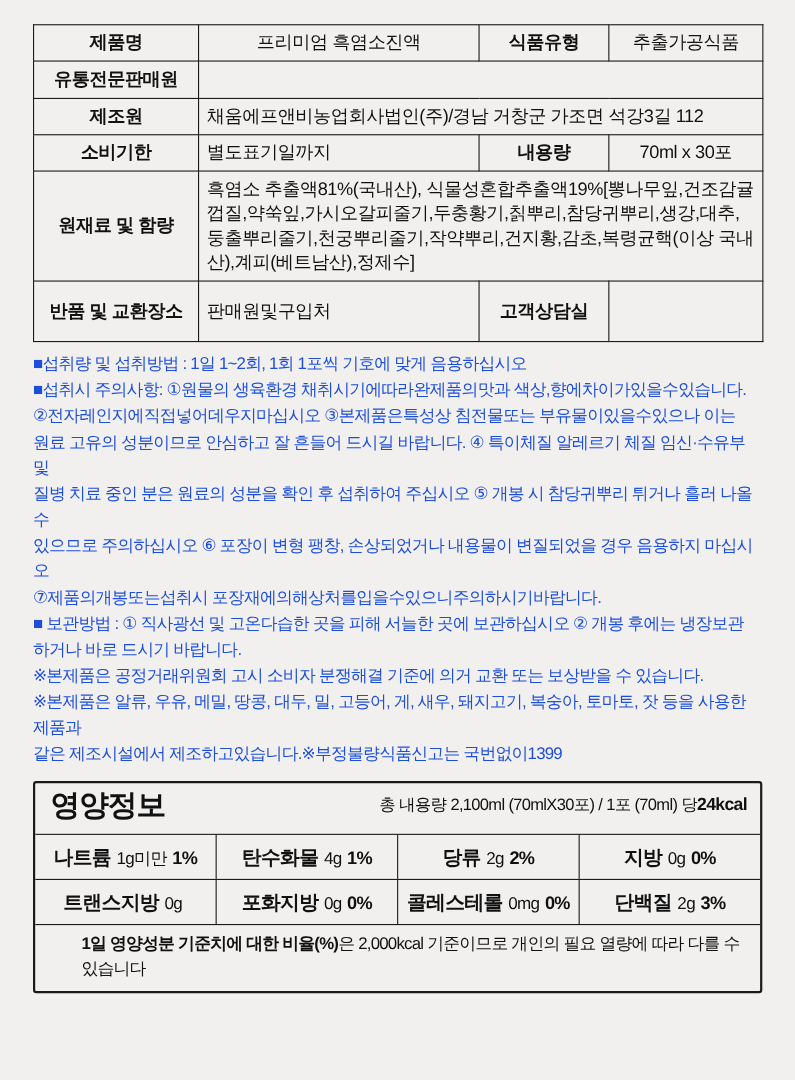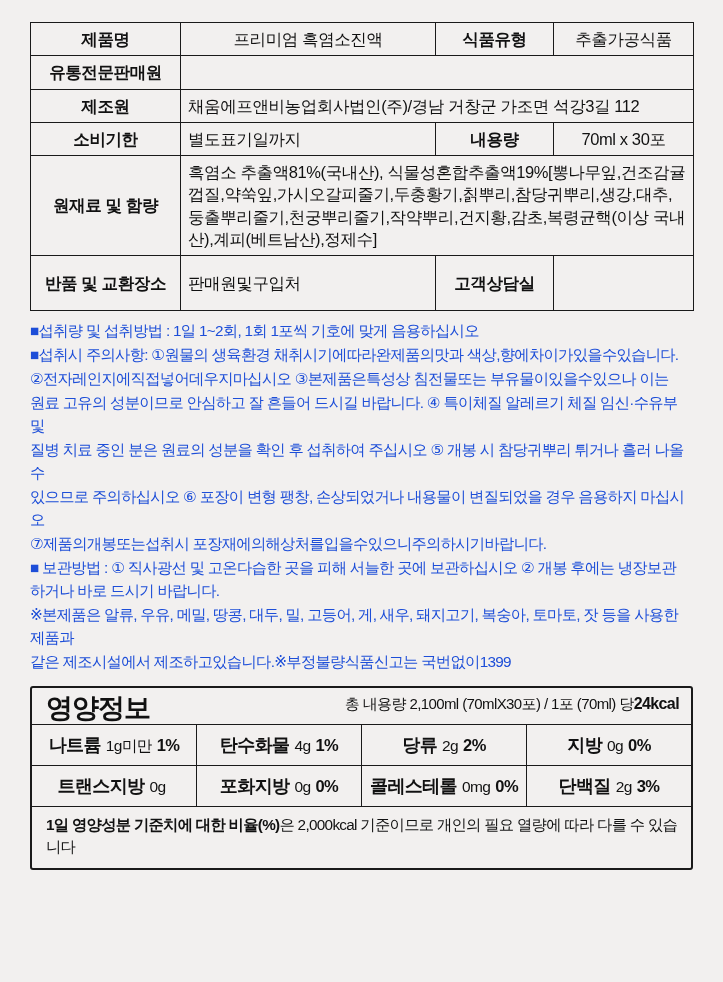--- a/index.html
+++ b/index.html
@@ -72,22 +72,22 @@
 
   
   .nutri {
     margin-top: 12px;
     border: 2.2px solid #1a1a1a;
     border-radius: 3px;
     overflow: hidden;
   }
   .nutri-head {
     display: flex;
-    align-items: flex-start;
-    padding: 7px 12px 2px 14px;
+    align-items: center;
+    padding: 7px 12px 12px 14px;
     border-bottom: 1.8px solid #1a1a1a;
   }
   .nutri-title {
     font-size: 27px;
     font-weight: bold;
     letter-spacing: -1px;
     line-height: 1;
   }
   .nutri-sub {
     margin-left: auto;
@@ -130,20 +130,21 @@
   }
   .npct {
     font-weight: bold;
     font-size: 16.5px;
   }
   .nfoot {
     padding: 7px 12px 9px 14px;
     font-size: 15.3px;
     line-height: 1.45;
     letter-spacing: -0.7px;
+    margin-left: 28px;
   }
   .nfoot b {
     font-weight: bold;
   }
 </style>
 </head>
 <body>
 
 <div class="page">
 
@@ -191,20 +192,21 @@
   <div class="notes">
     <p>■섭취량 및 섭취방법 : 1일 1~2회, 1회 1포씩 기호에 맞게 음용하십시오</p>
     <p>■섭취시 주의사항: ①원물의 생육환경 채취시기에따라완제품의맛과 색상,향에차이가있을수있습니다.</p>
     <p>②전자레인지에직접넣어데우지마십시오 ③본제품은특성상 침전물또는 부유물이있을수있으나 이는</p>
     <p>원료 고유의 성분이므로 안심하고 잘 흔들어 드시길 바랍니다. ④ 특이체질 알레르기 체질 임신·수유부 및</p>
     <p>질병 치료 중인 분은 원료의 성분을 확인 후 섭취하여 주십시오 ⑤ 개봉 시 참당귀뿌리 튀거나 흘러 나올 수</p>
     <p>있으므로 주의하십시오 ⑥ 포장이 변형 팽창, 손상되었거나 내용물이 변질되었을 경우 음용하지 마십시오</p>
     <p>⑦제품의개봉또는섭취시 포장재에의해상처를입을수있으니주의하시기바랍니다.</p>
     <p>■ 보관방법 : ① 직사광선 및 고온다습한 곳을 피해 서늘한 곳에 보관하십시오 ② 개봉 후에는 냉장보관</p>
     <p>하거나 바로 드시기 바랍니다.</p>
+    <p>※본제품은 공정거래위원회 고시 소비자 분쟁해결 기준에 의거 교환 또는 보상받을 수 있습니다.</p>
     <p>※본제품은 알류, 우유, 메밀, 땅콩, 대두, 밀, 고등어, 게, 새우, 돼지고기, 복숭아, 토마토, 잣 등을 사용한 제품과</p>
     <p>같은 제조시설에서 제조하고있습니다.※부정불량식품신고는 국번없이1399</p>
   </div>
 
   <div class="nutri">
     <div class="nutri-head">
       <div class="nutri-title">영양정보</div>
       <div class="nutri-sub">
         <span>총 내용량 2,100ml (70mlX30포)  /  1포 (70ml) 당</span><b>24kcal</b>
       </div>

